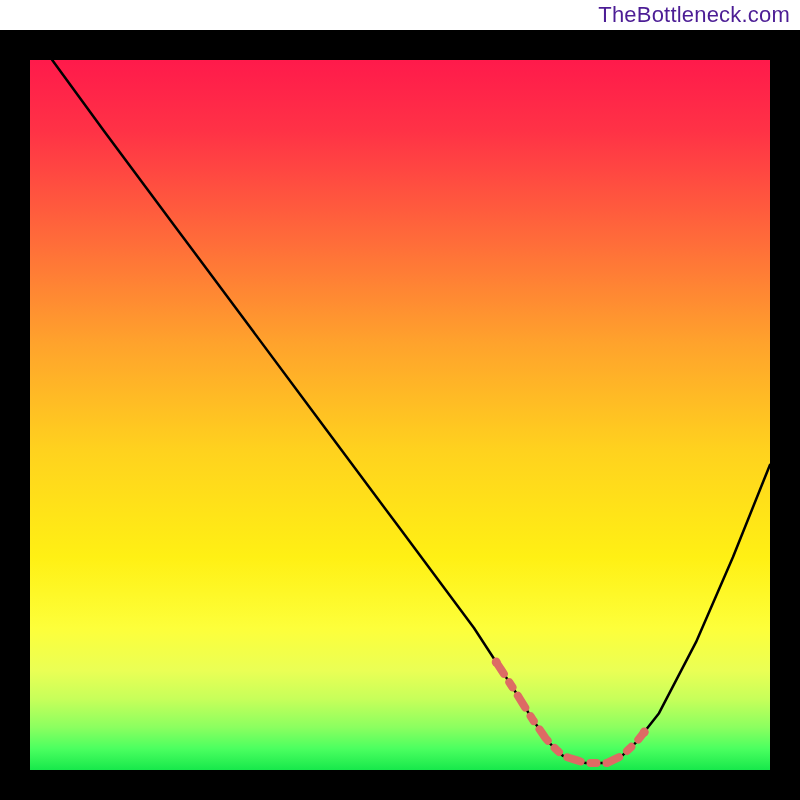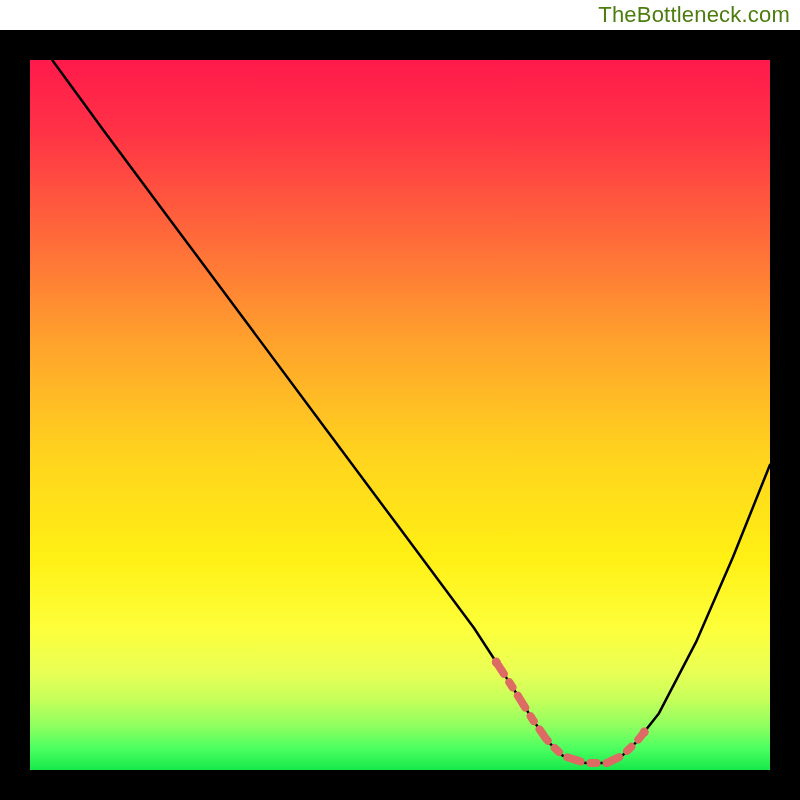--- a/index.html
+++ b/index.html
@@ -8,21 +8,21 @@
     background: #ffffff;
     width: 800px;
     height: 800px;
     overflow: hidden;
     font-family: Arial, Helvetica, sans-serif;
   }
   .watermark {
     position: absolute;
     top: 2px;
     right: 10px;
-    color: #4d7c0f;
+    color: #4c1d95;
     font-size: 22px;
     font-weight: normal;
     letter-spacing: 0.2px;
     text-align: center;
   }
   .chart-wrap {
     position: absolute;
     top: 30px;
     left: 0;
     width: 800px;

